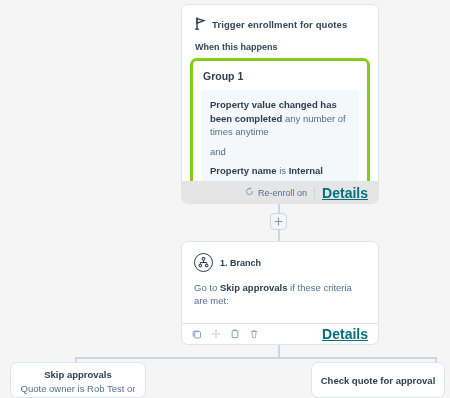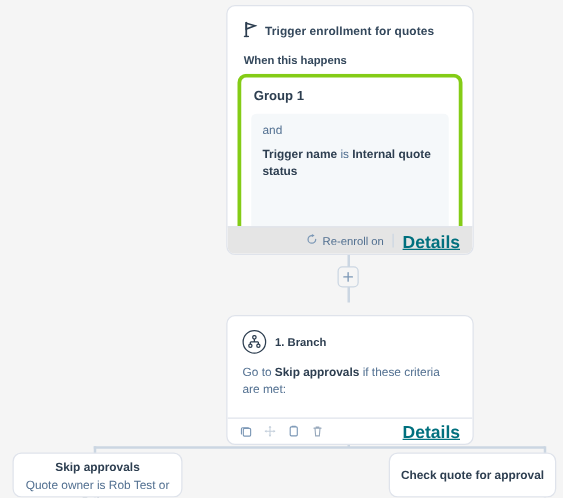--- a/index.html
+++ b/index.html
@@ -171,21 +171,20 @@
 
   
   #branch-card {
     left: 181px;
     top: 241px;
     width: 198px;
     height: 104px;
     display: flex;
     flex-direction: column;
     overflow: hidden;
-    margin-top: 11px;
   }
   .branch-head {
     display: flex;
     align-items: center;
     gap: 7px;
     padding: 11px 12px 0 12px;
   }
   .branch-icon {
     width: 19px;
     height: 19px;
@@ -296,25 +295,28 @@
       <span class="label">Trigger enrollment for quotes</span>
     </div>
 
     <div class="when-label">When this happens</div>
 
     <div class="trigger-body">
       <div class="group-card">
         <div class="group-title">Group 1</div>
         <div class="cond-block">
 
+          <div class="cond-line">
+            <b>Property value changed has been completed</b><span> any number of times anytime</span>
+          </div>
 
           <div class="cond-op">and</div>
 
           <div class="cond-line">
-            <b>Trigger name</b><span> is </span><b>Internal quote status</b>
+            <b>Property name</b><span> is </span><b>Internal quote status</b>
           </div>
 
         </div>
       </div>
     </div>
 
     <div class="card-footer">
       <span class="reenroll">
         <span>
           <svg width="9" height="9" viewBox="0 0 10 10">

